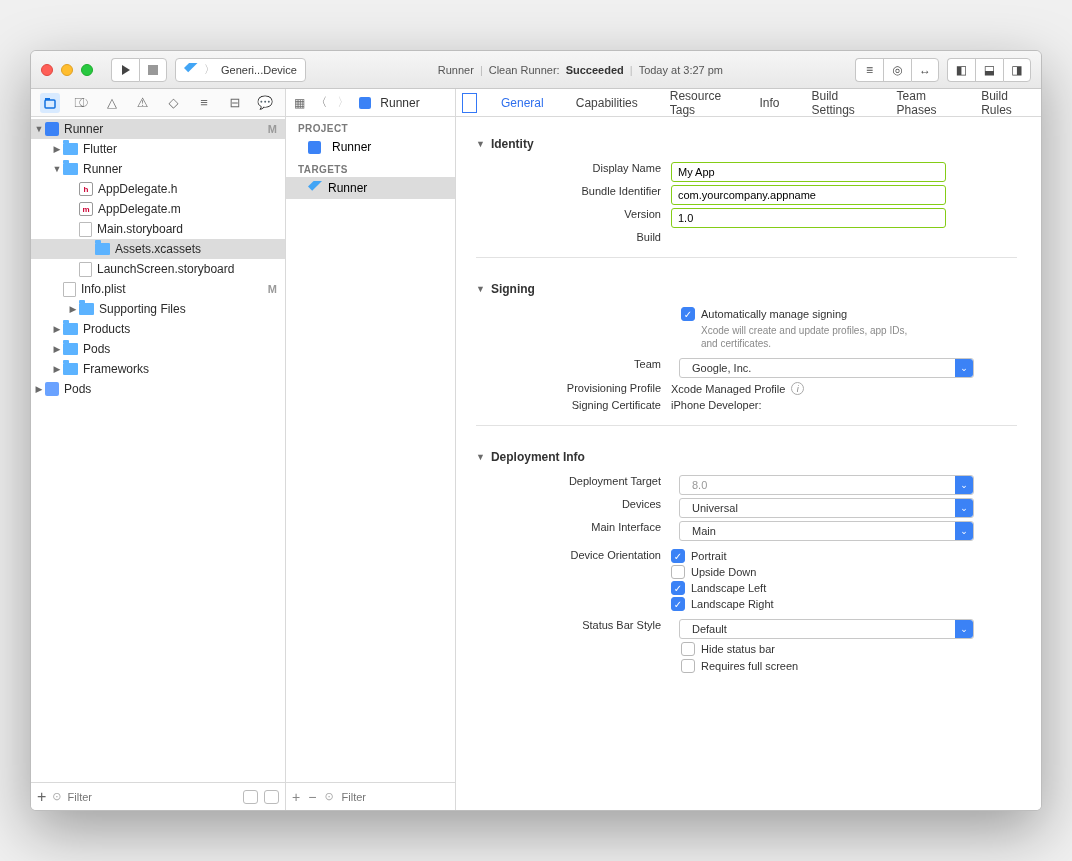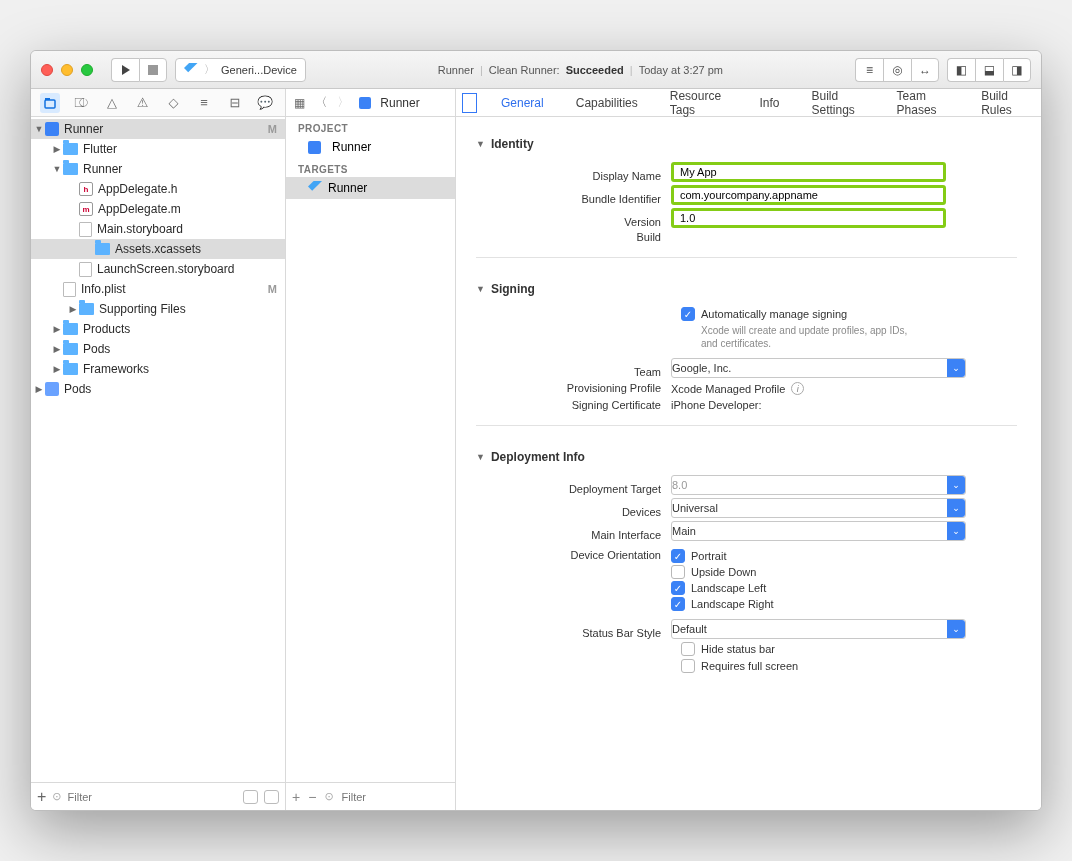--- a/index.html
+++ b/index.html
@@ -56,24 +56,24 @@
 
 
 .editor { flex:1; display:flex; flex-direction:column; background:#fff; overflow:hidden; }
 .tabs { height:28px; border-bottom:1px solid #d9d9d9; display:flex; align-items:center; font-size:12px; }
 .sqicon { width:20px;height:20px;border:1.5px solid #3478f6;margin:0 8px 0 6px; cursor:pointer;}
 .tab { padding:0 16px; height:100%; display:flex; align-items:center; color:#444; cursor:pointer; }
 .tab.active { color:#2f6fed; position:relative; }
 .content { flex:1; overflow:auto; padding:10px 24px 20px 20px; font-size:12px; color:#333; }
 .section-h { display:flex; align-items:center; gap:6px; font-weight:600; font-size:12px; padding:10px 0 8px; }
 .section-h .tri { font-size:9px; color:#6a6a6a; }
-.form-row { display:flex; align-items:flex-end; margin:3px 0; }
+.form-row { display:flex; align-items:flex-start; margin:3px 0; }
 .form-row label { width:195px; text-align:right; padding-right:10px; font-size:11px; color:#333;}
-.form-row input[type=text] { width:275px; height:20px; border:3px solid #84cc16; border-radius:3px; padding:0 6px; font-size:11px; background:#fff;}
-.select { width:295px; height:20px; border:1px solid #c8c8c8; border-radius:3px; display:flex; align-items:center; padding-left:0; font-size:11px; background:#fff; position:relative;}
+.form-row input[type=text] { width:275px; height:20px; border:1px solid #84cc16; border-radius:3px; padding:0 6px; font-size:11px; background:#fff;}
+.select { width:295px; height:20px; border:1px solid #c8c8c8; border-radius:3px; display:flex; align-items:center; padding-left:12px; font-size:11px; background:#fff; position:relative;margin-left:8px;}
 .select .chev { position:absolute; right:0; top:0; width:18px; height:100%; background:#3b82f6; border-radius:0 3px 3px 0; display:flex; align-items:center; justify-content:center; color:#fff; font-size:9px;}
 .checkbox-row { display:flex; align-items:center; gap:6px; margin:3px 0; padding-left:205px; font-size:11px;}
 .ck { width:14px; height:14px; border:1px solid #b8b8b8; border-radius:3px; display:inline-flex; align-items:center; justify-content:center; font-size:10px; background:#fff;}
 .ck.on { background:#3b82f6; border-color:#3b82f6; color:#fff;}
 .helptext { font-size:10px; color:#8a8a8a; padding-left:225px; max-width:440px; line-height:1.3; margin-top:2px;}
 .static-row { display:flex; margin:4px 0; font-size:11px;}
 .static-row .k{ width:195px; text-align:right; padding-right:10px;}
 .static-row .v{ color:#333; display:flex; align-items:center; gap:6px;}
 .divider { height:1px; background:#e2e2e2; margin:14px 0;}
 .info-i { width:13px;height:13px;border:1px solid #aaa;border-radius:50%;display:inline-flex;align-items:center;justify-content:center;font-size:9px;color:#888;font-style:italic;}

